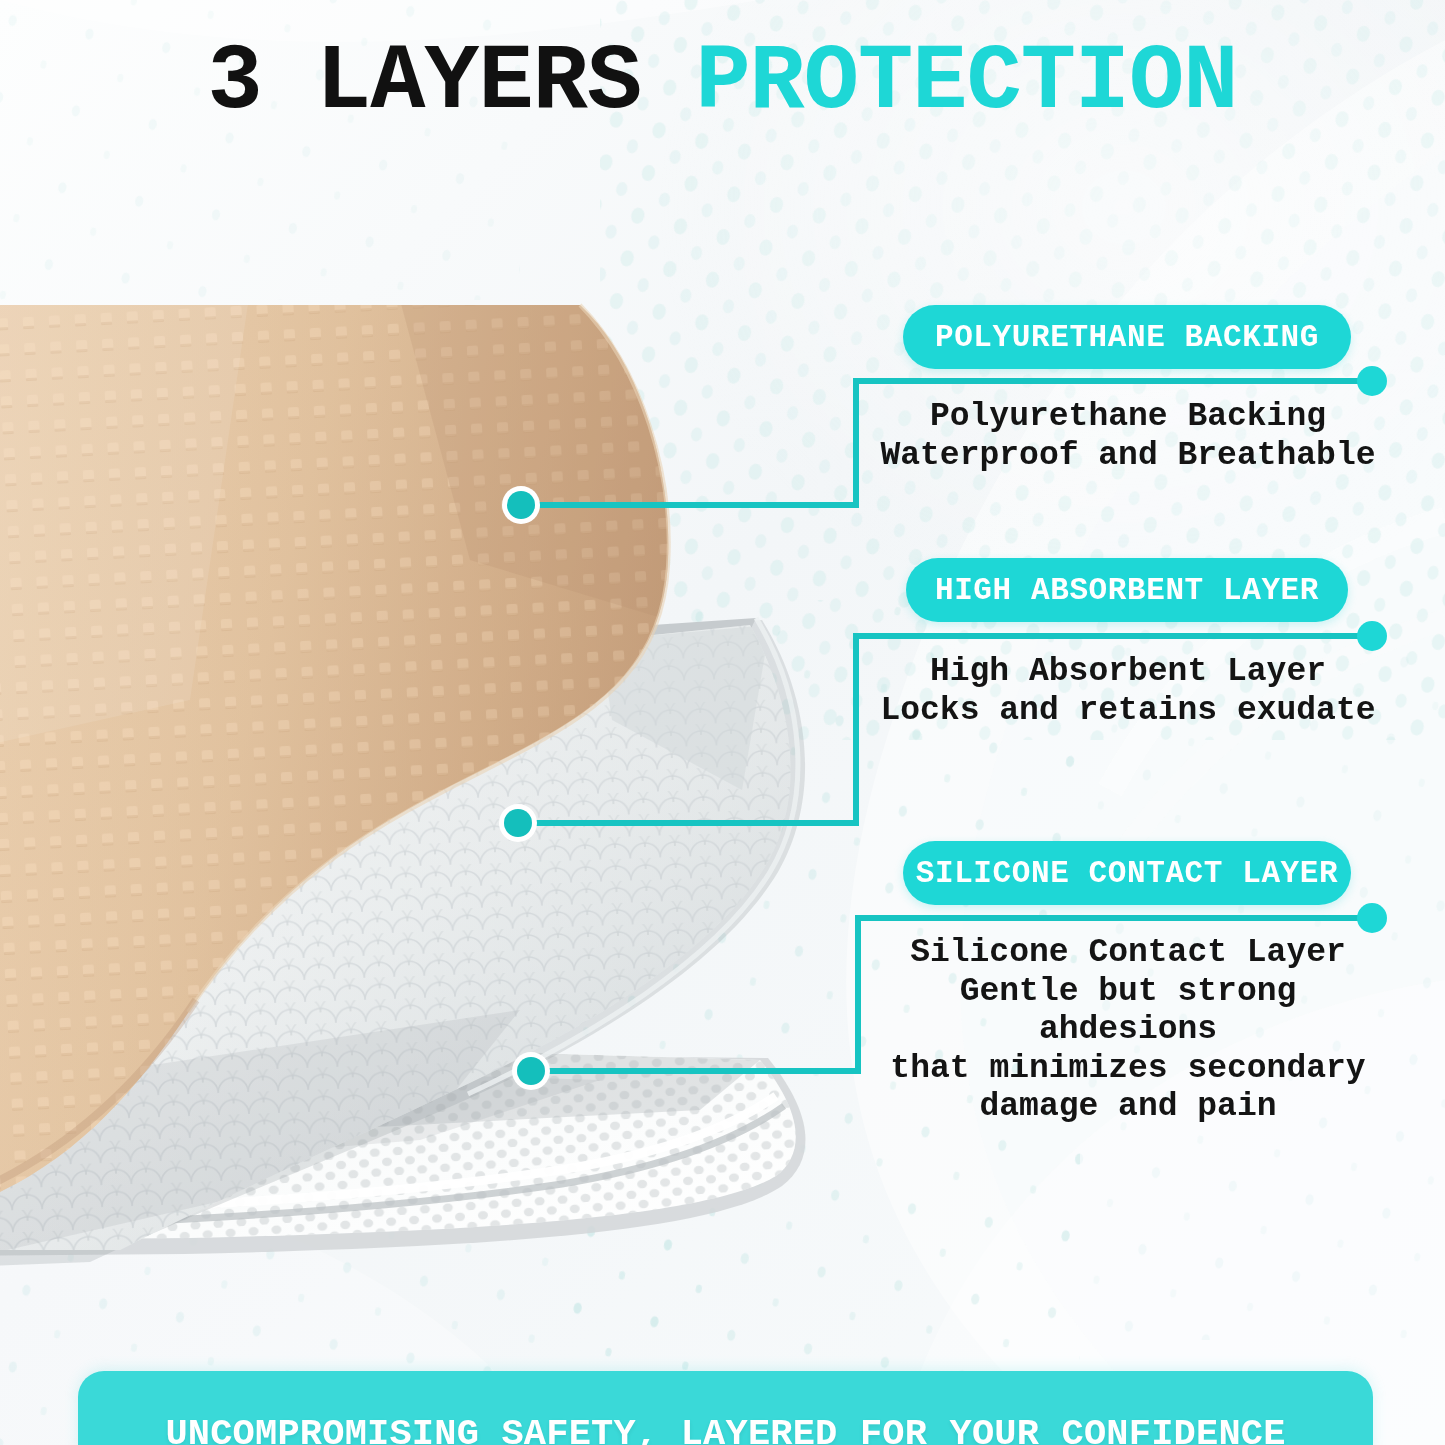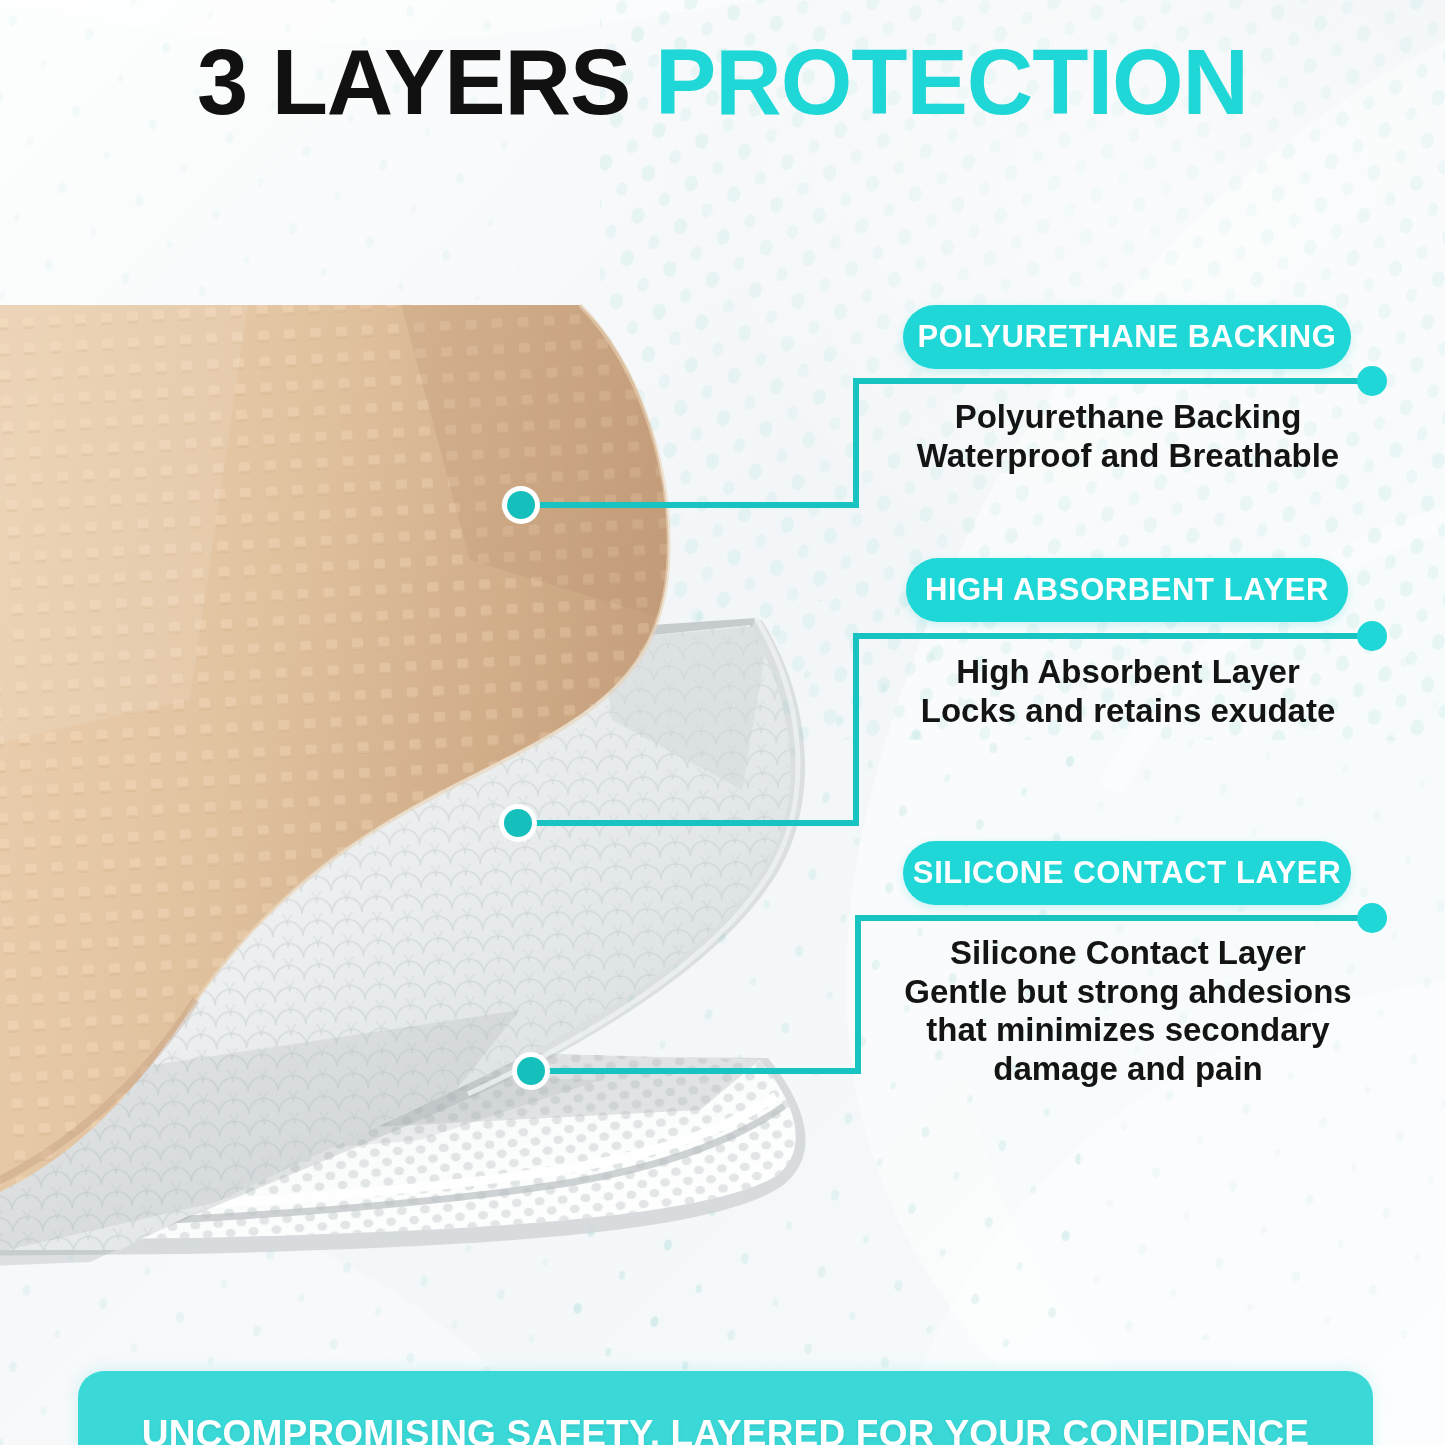--- a/index.html
+++ b/index.html
@@ -5,21 +5,21 @@
   html, body {
     margin: 0;
     padding: 0;
     background: #ffffff;
   }
   #stage {
     position: relative;
     width: 1445px;
     height: 1445px;
     overflow: hidden;
-    font-family: Liberation Sans, sans-serif;
+    font-family: Liberation Mono, monospace;
     background: linear-gradient(135deg, #fbfdfd 0%, #f4f7f8 40%, #eef2f4 70%, #f7fafb 100%);
   }
 
   
   .bg-layer {
     position: absolute;
     inset: 0;
     pointer-events: none;
   }
   .bg-svg { position: absolute; inset: 0; width: 1445px; height: 1445px; }

